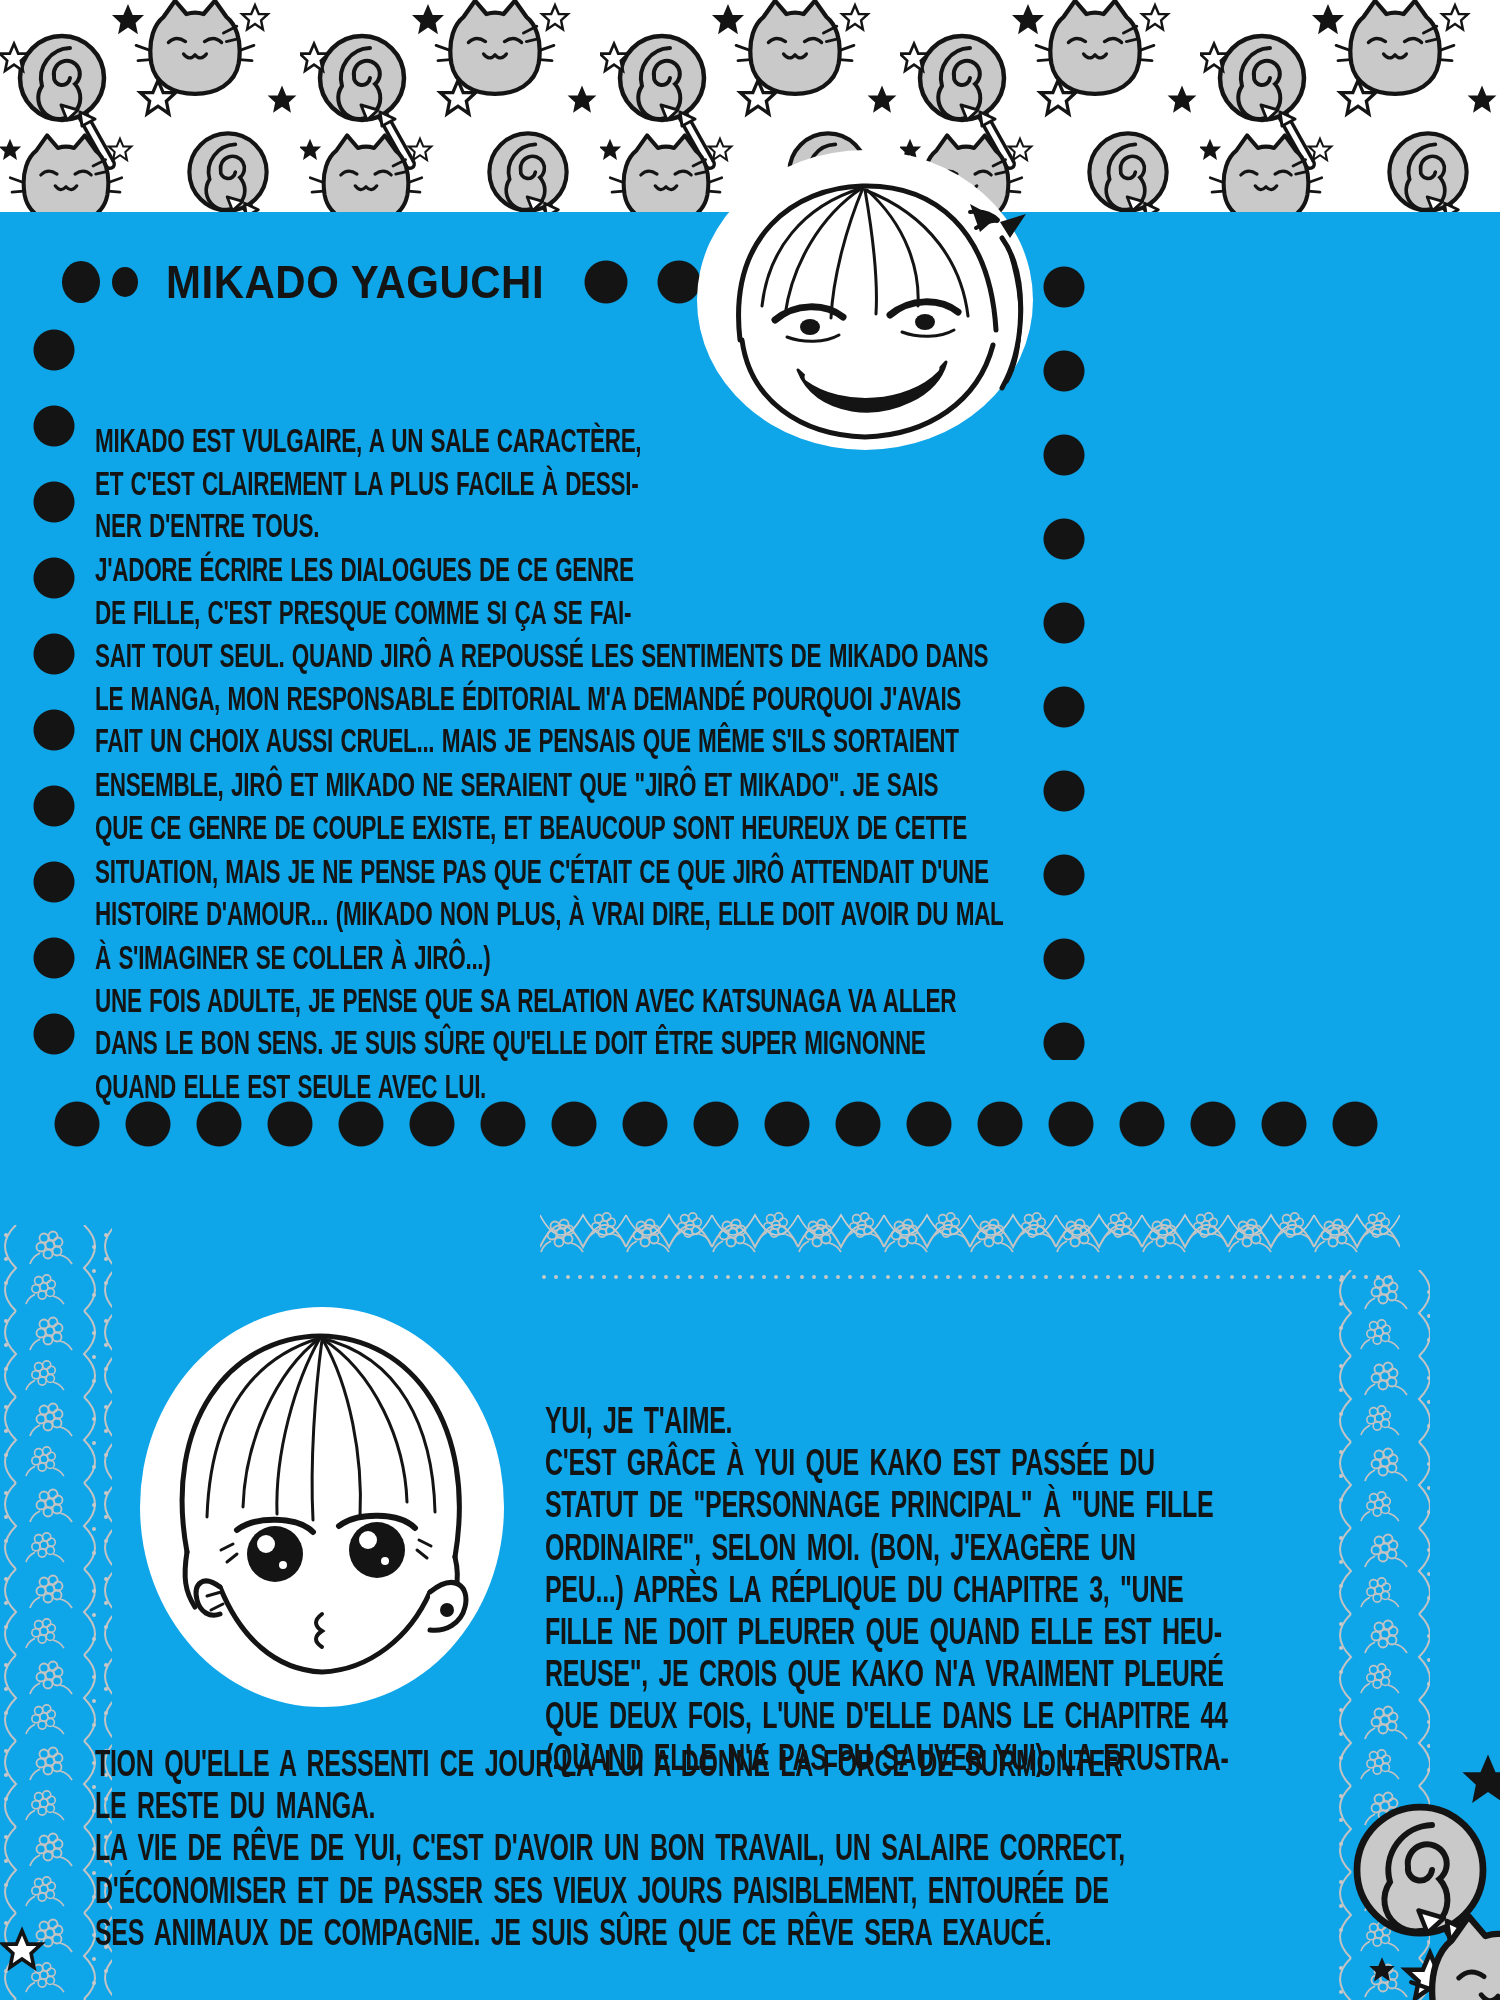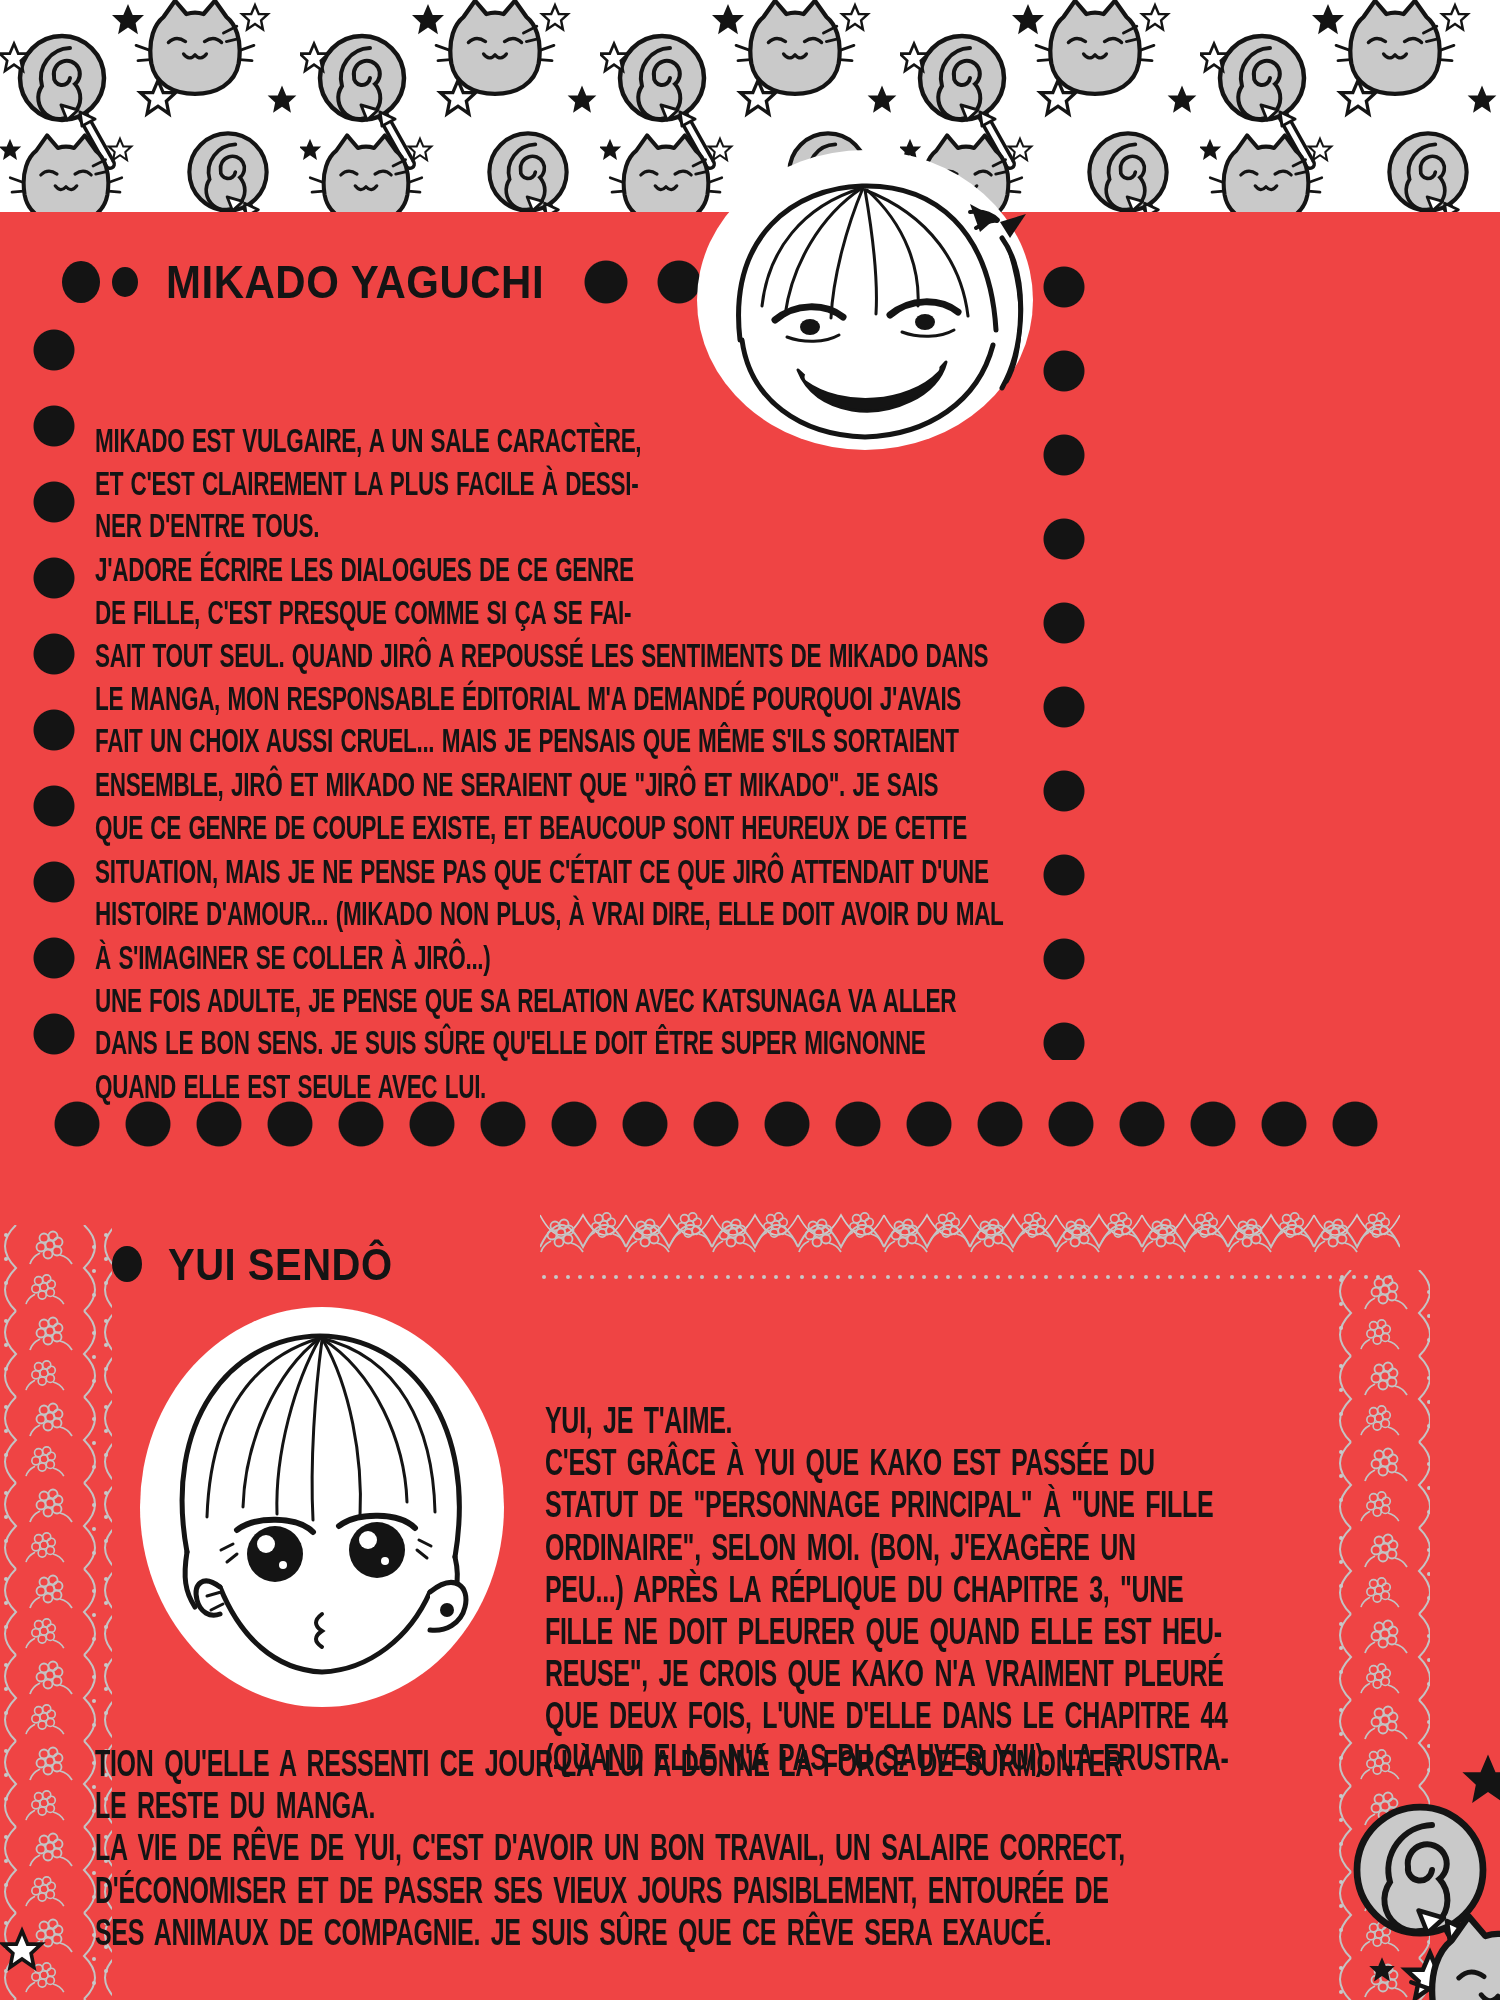--- a/index.html
+++ b/index.html
@@ -1,16 +1,16 @@
 <!DOCTYPE html>
 <html><head>
 <meta charset="utf-8">
 <style>
   html,body{margin:0;padding:0;background:#e8e8e8;}
-  #page{position:relative;width:1500px;height:2000px;background:#ef4444;overflow:hidden;
+  #page{position:relative;width:1500px;height:2000px;background:#0ea5e9;overflow:hidden;
         font-family:"Liberation Sans",sans-serif;color:#141414;}
   svg{display:block;}
   .abs{position:absolute;}
 
   
   .t-block{transform:scaleY(1.45);transform-origin:0 0;font-weight:700;}
   .t-line{white-space:nowrap;}
   .mik{font-size:22.5px;line-height:29.7px;letter-spacing:-0.3px;word-spacing:1.5px;}
   .yui{font-size:25px;line-height:29px;letter-spacing:-0.3px;word-spacing:4px;}
 
@@ -186,24 +186,20 @@
   <svg class="abs" style="left:540px;top:1185px" width="860" height="105">
     <rect width="860" height="105" fill="url(#laceH)"></rect>
   </svg>
   <svg class="abs" style="left:1335px;top:1270px" width="95" height="730">
     <rect width="95" height="730" fill="url(#laceV)"></rect>
   </svg>
   <svg class="abs" style="left:0;top:1225px" width="112" height="775">
     <rect width="112" height="775" fill="url(#laceV)"></rect>
   </svg>
 
-  <div class="abs title-row" style="left:112px;top:1238px;height:52px">
-    <span class="dot" style="width:30px;height:36px"></span>
-    <h2 class="sec-title" style="margin-left:26px;font-size:40px">YUI SENDÔ</h2>
-  </div>
 
   <svg class="abs" style="left:125px;top:1292px" width="395" height="445" viewBox="0 0 395 445">
     <ellipse cx="197" cy="215" rx="182" ry="200" fill="#fff"></ellipse>
     <g stroke="#141414" stroke-linecap="round" fill="none">
       <path d="M62,260 C38,130 105,45 195,44 C288,45 352,135 330,265" stroke-width="5" fill="#fff"></path>
       <path d="M62,260 C58,285 60,300 70,315" stroke-width="5"></path>
       <path d="M330,265 C336,290 330,310 318,322" stroke-width="5"></path>
       <path d="M95,295 C115,345 150,378 197,380 C245,378 285,345 305,300" stroke-width="5" fill="#fff"></path>
       <path d="M305,300 C330,280 345,295 340,315 C336,332 320,340 305,338" stroke-width="5" fill="#fff"></path>
       <path d="M95,295 C78,282 68,292 72,308 C75,320 85,326 95,322" stroke-width="5" fill="#fff"></path>

